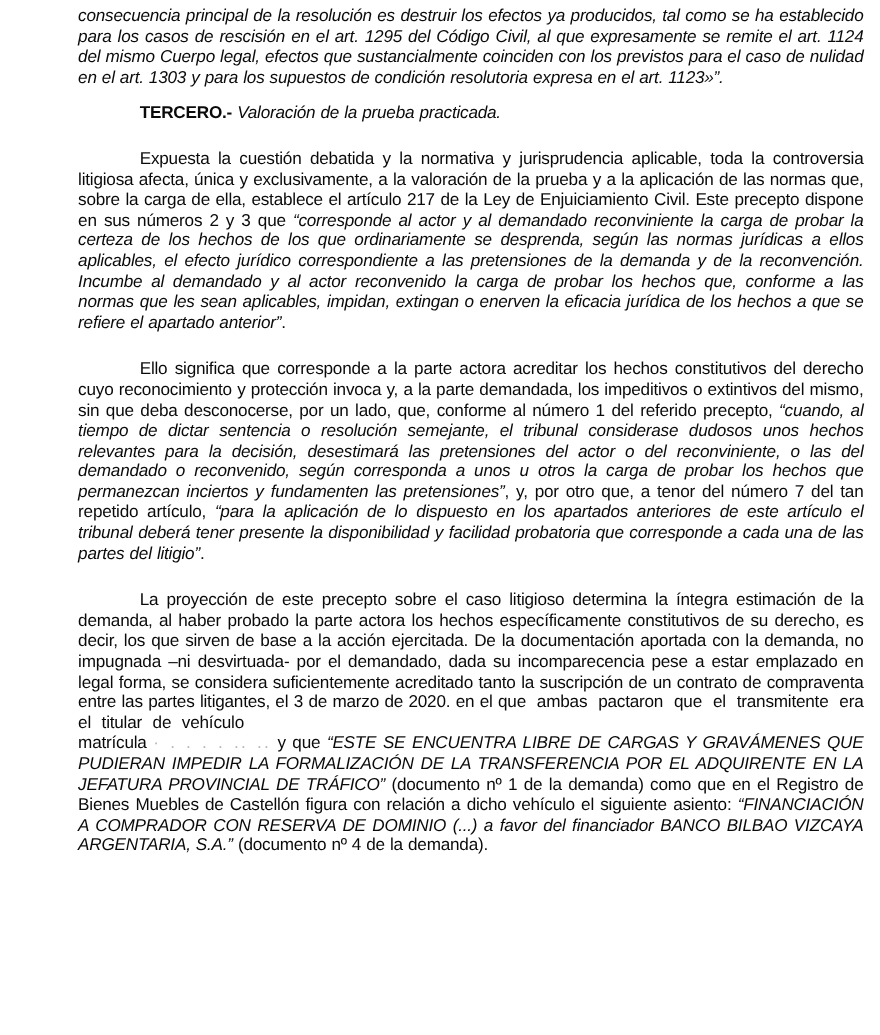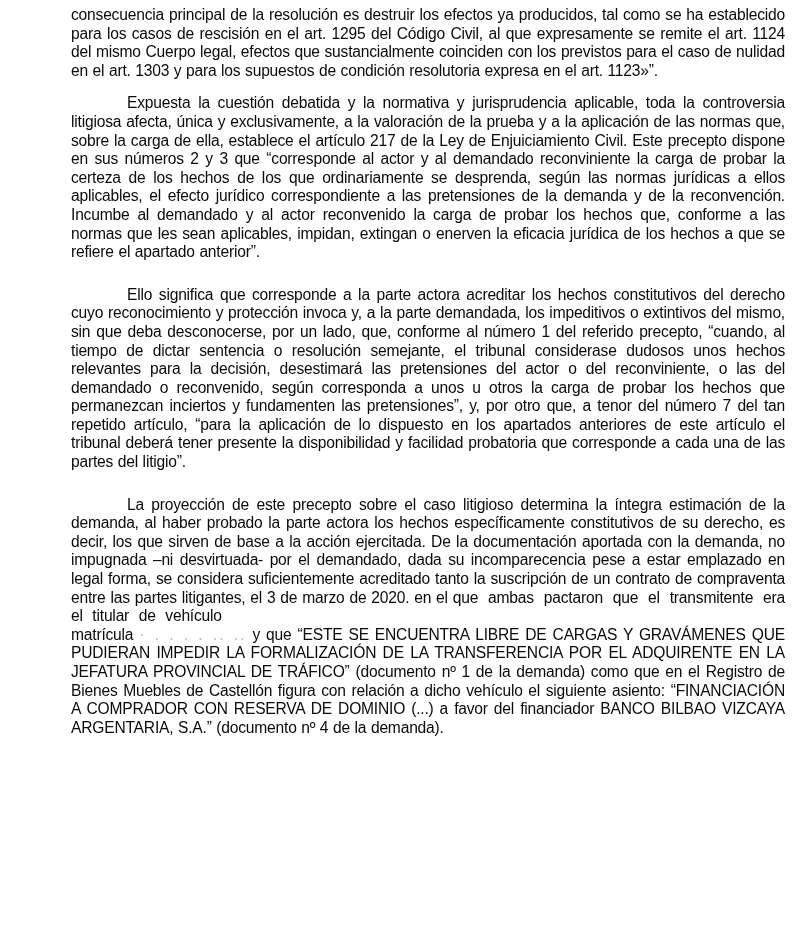--- a/index.html
+++ b/index.html
@@ -30,37 +30,38 @@
   .para.indent {
     text-indent: 56px;
   }
   .para.p-first {
     margin-bottom: 14px;
   }
   .para.p-heading {
     margin-bottom: 23px;
   }
   .r-normal  { font-style: normal; }
-  .r-italic  { }
+  .r-italic  { font-style: italic; }
   .r-bold    { font-weight: bold; font-style: normal; }
   .r-redacted {
     color: #b6b6b6;
     letter-spacing: 2px;
     font-style: normal;
   }
   .r-wide {
     word-spacing: 5.5px;
     font-style: normal;
   }
 </style>
 </head>
 <body>
 
 <div class="doc">
   <p class="para p-first"><span class="r-italic">consecuencia principal de la resolución es destruir los efectos ya producidos, tal como se ha establecido para los casos de rescisión en el art. 1295 del Código Civil, al que expresamente se remite el art. 1124 del mismo Cuerpo legal, efectos que sustancialmente coinciden con los previstos para el caso de nulidad en el art. 1303 y para los supuestos de condición resolutoria expresa en el art. 1123»”.</span></p>
 
+  <p class="para indent p-heading"><span class="r-bold">TERCERO.- </span><span class="r-italic">Valoración de la prueba practicada.</span></p>
 
   <p class="para indent"><span class="r-normal">Expuesta la cuestión debatida y la normativa y jurisprudencia aplicable, toda la controversia litigiosa afecta, única y exclusivamente, a la valoración de la prueba y a la aplicación de las normas que, sobre la carga de ella, establece el artículo 217 de la Ley de Enjuiciamiento Civil. Este precepto dispone en sus números 2 y 3 que </span><span class="r-italic">“corresponde al actor y al demandado reconviniente la carga de probar la certeza de los hechos de los que ordinariamente se desprenda, según las normas jurídicas a ellos aplicables, el efecto jurídico correspondiente a las pretensiones de la demanda y de la reconvención. Incumbe al demandado y al actor reconvenido la carga de probar los hechos que, conforme a las normas que les sean aplicables, impidan, extingan o enerven la eficacia jurídica de los hechos a que se refiere el apartado anterior”</span><span class="r-normal">.</span></p>
 
   <p class="para indent"><span class="r-normal">Ello significa que corresponde a la parte actora acreditar los hechos constitutivos del derecho cuyo reconocimiento y protección invoca y, a la parte demandada, los impeditivos o extintivos del mismo, sin que deba desconocerse, por un lado, que, conforme al número 1 del referido precepto, </span><span class="r-italic">“cuando, al tiempo de dictar sentencia o resolución semejante, el tribunal considerase dudosos unos hechos relevantes para la decisión, desestimará las pretensiones del actor o del reconviniente, o las del demandado o reconvenido, según corresponda a unos u otros la carga de probar los hechos que permanezcan inciertos y fundamenten las pretensiones”</span><span class="r-normal">, y, por otro que, a tenor del número 7 del tan repetido artículo, </span><span class="r-italic">“para la aplicación de lo dispuesto en los apartados anteriores de este artículo el tribunal deberá tener presente la disponibilidad y facilidad probatoria que corresponde a cada una de las partes del litigio”</span><span class="r-normal">.</span></p>
 
   <p class="para indent"><span class="r-normal">La proyección de este precepto sobre el caso litigioso determina la íntegra estimación de la demanda, al haber probado la parte actora los hechos específicamente constitutivos de su derecho, es decir, los que sirven de base a la acción ejercitada. De la documentación aportada con la demanda, no impugnada –ni desvirtuada- por el demandado, dada su incomparecencia pese a estar emplazado en legal forma, se considera suficientemente acreditado tanto la suscripción de un contrato de compraventa entre las partes litigantes, el 3 de marzo de 2020. en el </span><span class="r-wide">que ambas pactaron que el transmitente era el titular de vehículo</span><br><span class="r-normal">matrícula </span><span class="r-redacted">· . . . .  .. ..</span><span class="r-normal"> y que </span><span class="r-italic">“ESTE SE ENCUENTRA LIBRE DE CARGAS Y GRAVÁMENES QUE PUDIERAN IMPEDIR LA FORMALIZACIÓN DE LA TRANSFERENCIA POR EL ADQUIRENTE EN LA JEFATURA PROVINCIAL DE TRÁFICO”</span><span class="r-normal"> (documento nº 1 de la demanda) como que en el Registro de Bienes Muebles de Castellón figura con relación a dicho vehículo el siguiente asiento: </span><span class="r-italic">“FINANCIACIÓN A COMPRADOR CON RESERVA DE DOMINIO (...) a favor del financiador BANCO BILBAO VIZCAYA ARGENTARIA, S.A.”</span><span class="r-normal"> (documento nº 4 de la demanda).</span></p>
 </div>
 
 </body></html>

